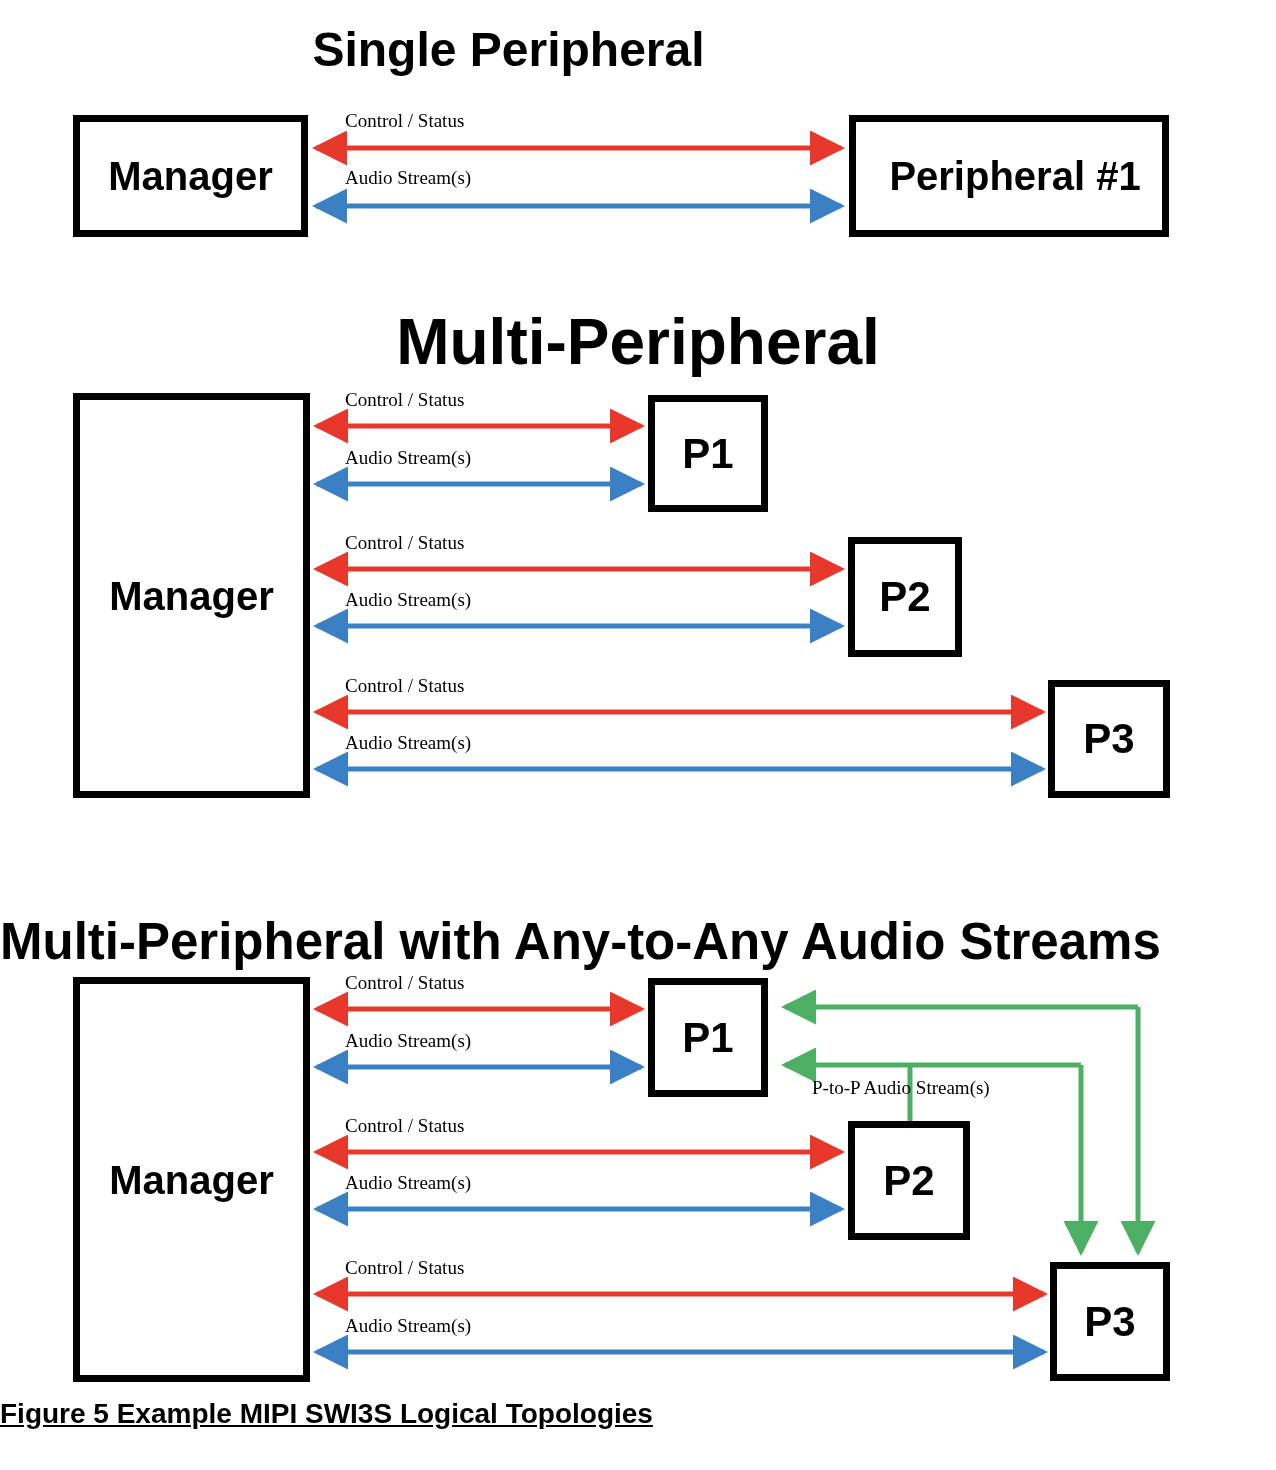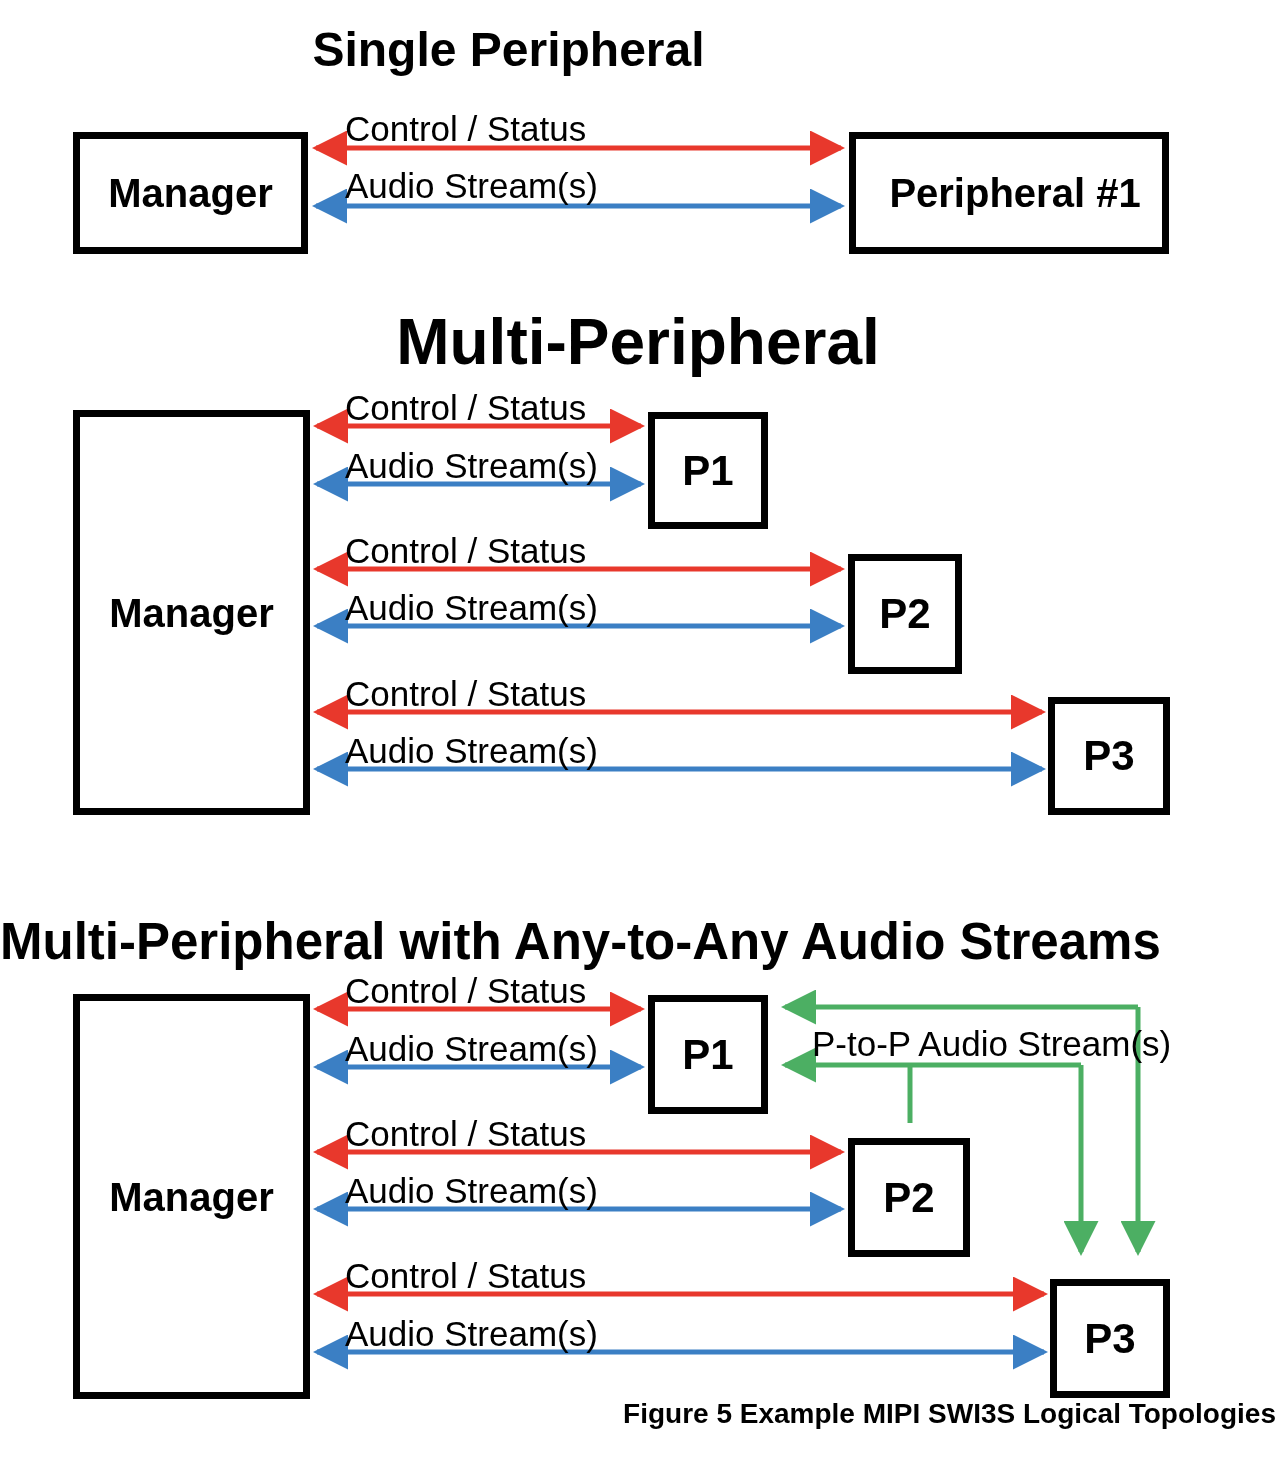--- a/index.html
+++ b/index.html
@@ -34,43 +34,44 @@
     position: absolute;
     border: 7px solid #000000;
     background: #ffffff;
     box-sizing: border-box;
     display: flex;
     align-items: center;
     justify-content: center;
     font-weight: bold;
     color: #000000;
     z-index: 3;
-    margin-top: 17px;
   }
   .node span { line-height: 1; }
 
   .edge-label {
     position: absolute;
-    font-size: 35px;
+    font-size: 19px;
     color: #000000;
     white-space: nowrap;
     line-height: 1;
     z-index: 4;
+    font-family: Liberation Serif, serif;
   }
 
   .caption {
     position: absolute;
     left: 0;
     top: 1400px;
     width: 1276px;
-    text-align: right;
+    text-align: left;
     font-size: 28px;
     font-weight: bold;
     color: #000000;
     line-height: 1;
+    text-decoration: underline;
   }
 
   svg.arrows {
     position: absolute;
     left: 0;
     top: 0;
     width: 1276px;
     height: 1470px;
     z-index: 2;
     pointer-events: none;
@@ -180,17 +181,17 @@
   <div class="node" id="s3-p3" style="left:1050px; top:1262px; width:120px; height:119px; font-size:42px;">
     <span>P3</span>
   </div>
 
   <div class="edge-label" style="left:345px; top:973px;">Control / Status</div>
   <div class="edge-label" style="left:345px; top:1031px;">Audio Stream(s)</div>
   <div class="edge-label" style="left:345px; top:1116px;">Control / Status</div>
   <div class="edge-label" style="left:345px; top:1173px;">Audio Stream(s)</div>
   <div class="edge-label" style="left:345px; top:1258px;">Control / Status</div>
   <div class="edge-label" style="left:345px; top:1316px;">Audio Stream(s)</div>
-  <div class="edge-label" style="left:812px; top:1026px;">P-to-P Audio Stream(s)</div>
+  <div class="edge-label" style="left:812px; top:1078px;">P-to-P Audio Stream(s)</div>
 
   <div class="caption">Figure 5 Example MIPI SWI3S Logical Topologies</div>
 
 </div>
 
 </body></html>

